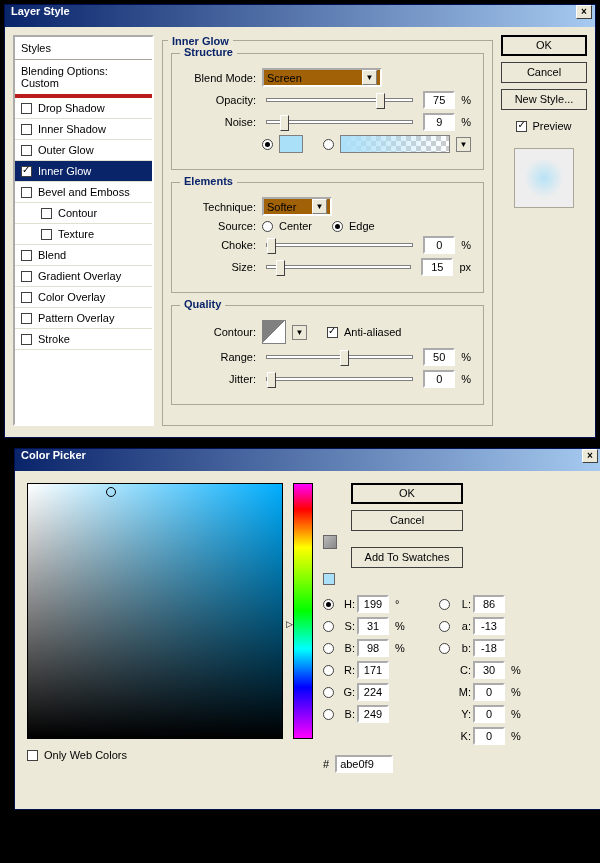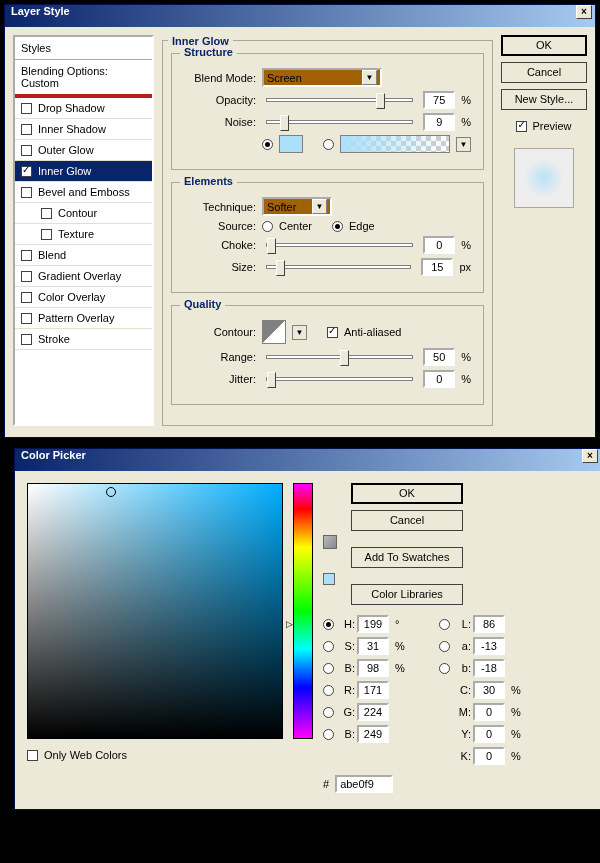--- a/index.html
+++ b/index.html
@@ -270,21 +270,20 @@
         <div style="display:flex;flex-direction:column;gap:24px;padding-top:52px">
           <div class="cube"></div>
           <div class="minisw"></div>
         </div>
         <div class="cp-btns">
           <div class="cp-btn def">OK</div>
           <div class="cp-btn">Cancel</div>
           <div style="height:4px"></div>
           <div class="cp-btn">Add To Swatches</div>
           <div style="height:4px"></div>
-          <div class="cp-btn">Color Libraries</div>
         </div>
       </div>
 
       <div class="cp-grid">
         <span class="radio on"></span>
           <span class="lab">H:</span>
           <div class="numbox">199</div>
           <span>°</span>
           <span></span>
         <span class="radio"></span>

